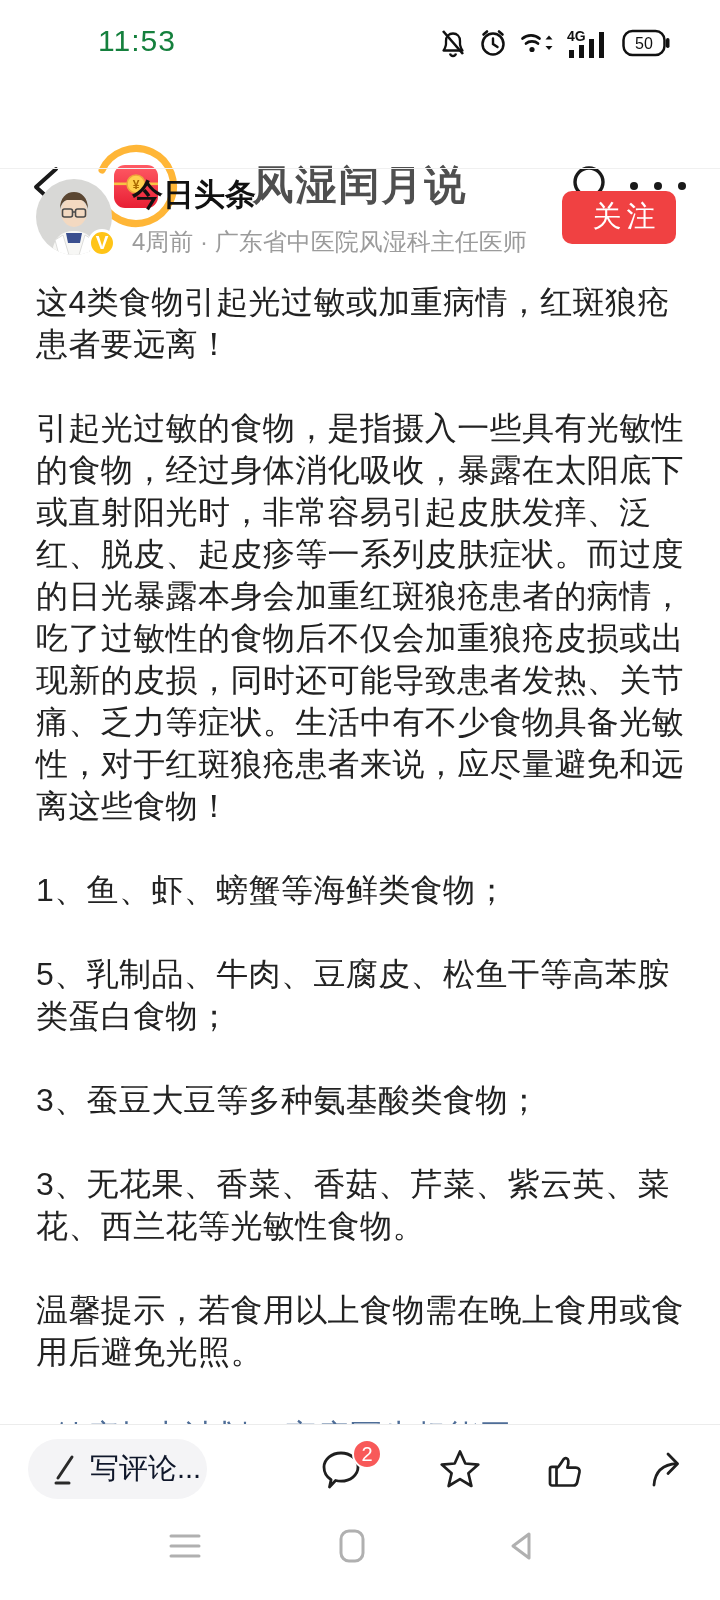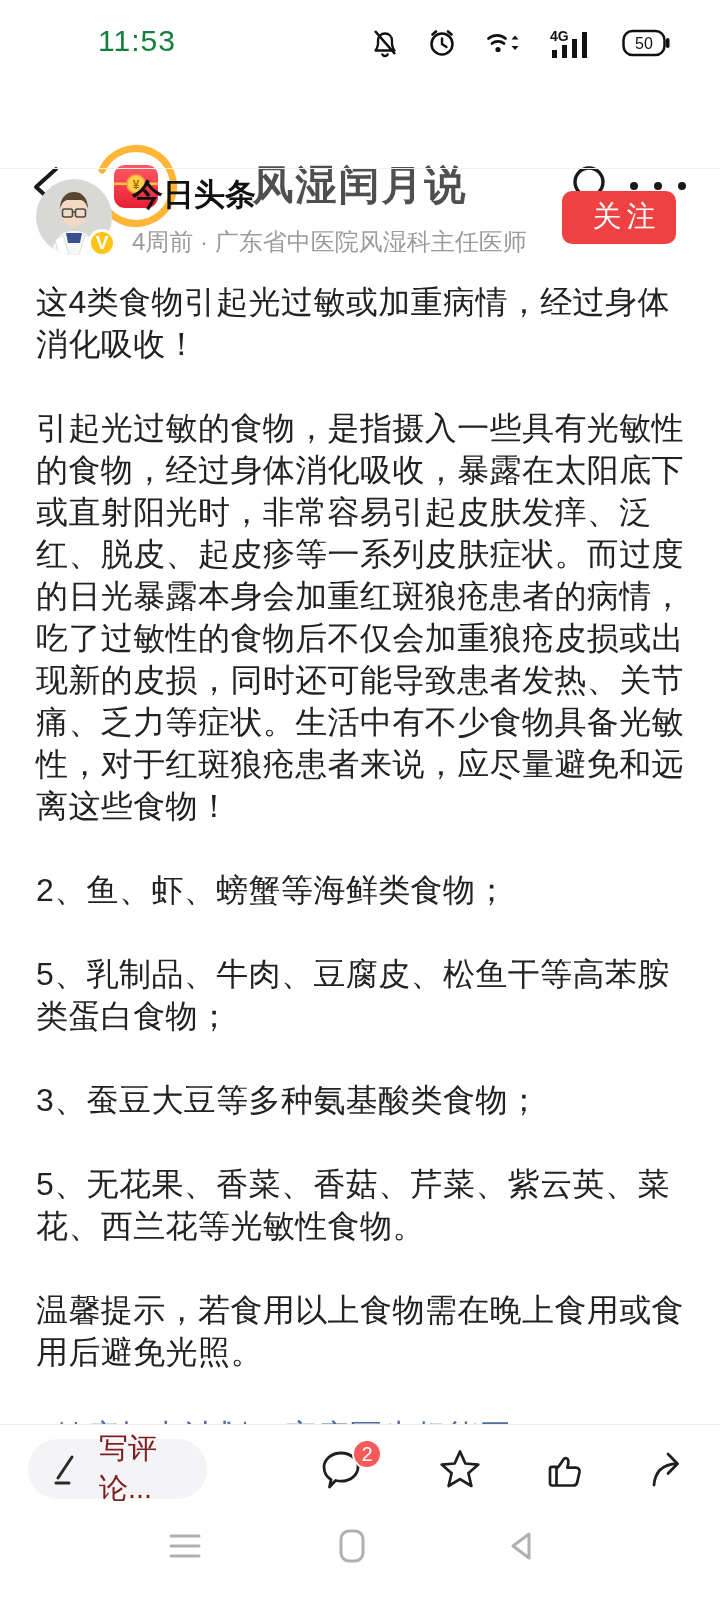--- a/index.html
+++ b/index.html
@@ -5,21 +5,21 @@
   html,body{margin:0;padding:0;background:#e9e9e9;}
   .screen{
     position:relative;width:720px;height:1600px;margin:0 auto;
     background:#ffffff;overflow:hidden;
     font-family:"Liberation Sans","DejaVu Sans",sans-serif;
     color:#222;
   }
   
   .statusbar{position:relative;height:70px;}
   .sb-time{position:absolute;left:98px;top:24px;font-size:30px;font-weight:500;color:#15803d;letter-spacing:1px;}
-  .sb-icons{position:absolute;right:50px;top:28px;display:flex;align-items:center;gap:30px;}
+  .sb-icons{position:absolute;right:50px;top:28px;display:flex;align-items:center;gap:13px;}
   .sb-icons svg{display:block;}
   .batt-num{font-size:16px;fill:#111;font-weight:500;}
   
   .header{position:relative;height:98px;}
   .back-btn{position:absolute;left:28px;top:94px;width:40px;height:46px;cursor:pointer;}
   .envelope-widget{position:absolute;left:92px;top:72px;width:88px;height:88px;cursor:pointer;}
   .app-title{position:absolute;left:0;right:0;top:88px;text-align:center;
     font-size:41px;font-weight:700;color:#4f4f4f;letter-spacing:2px;}
   .search-btn{position:absolute;left:570px;top:93px;width:44px;height:44px;cursor:pointer;}
   .more-btn{position:absolute;left:630px;top:106px;width:56px;height:20px;display:flex;align-items:center;justify-content:space-between;cursor:pointer;}
@@ -40,21 +40,21 @@
   
   .article{padding:16px 36px 0 36px;}
   .article p{margin:0 0 42px 0;font-size:32px;line-height:42px;letter-spacing:0.4px;color:#222;}
   .article p.hashtags{margin:0;color:#4e6d97;}
   
   .bottom-bar{position:absolute;left:0;top:1424px;width:720px;height:88px;background:#fff;
     border-top:1px solid #ececec;z-index:5;display:flex;align-items:center;}
   .comment-pill{margin-left:28px;width:179px;height:60px;background:#f4f4f6;border-radius:30px;
     display:flex;align-items:center;padding-left:22px;box-sizing:border-box;cursor:text;}
   .comment-pill svg{flex:0 0 auto;}
-  .comment-placeholder{margin-left:19px;font-size:29px;color:#7f1d1d;}
+  .comment-placeholder{margin-left:10px;font-size:29px;color:#0f172a;}
   .action-icon{position:absolute;top:0;height:88px;display:flex;align-items:center;cursor:pointer;}
   .ai-comment{left:320px;}
   .ai-star{left:438px;}
   .ai-like{left:544px;}
   .ai-share{left:648px;}
   .badge{position:absolute;left:32px;top:14px;min-width:30px;height:30px;border-radius:15px;background:#f85959;
     border:2px solid #fff;color:#fff;font-size:20px;display:flex;align-items:center;justify-content:center;box-sizing:border-box;}
   
   .navbar{position:absolute;left:0;bottom:0;width:720px;height:88px;background:#fff;z-index:5;}
   .nav-icon{position:absolute;top:14px;width:40px;height:40px;display:flex;align-items:center;justify-content:center;cursor:pointer;}
@@ -171,26 +171,26 @@
       <span class="v-badge">V</span>
     </div>
     <div class="author-text">
       <div class="author-name">今日头条</div>
       <div class="author-meta">4周前 · 广东省中医院风湿科主任医师</div>
     </div>
     <button class="follow-btn">关注</button>
   </div>
 
   <div class="article">
-    <p>这4类食物引起光过敏或加重病情，经过身体消化吸收！</p>
+    <p>这4类食物引起光过敏或加重病情，红斑狼疮患者要远离！</p>
     <p>引起光过敏的食物，是指摄入一些具有光敏性的食物，经过身体消化吸收，暴露在太阳底下或直射阳光时，非常容易引起皮肤发痒、泛红、脱皮、起皮疹等一系列皮肤症状。而过度的日光暴露本身会加重红斑狼疮患者的病情，吃了过敏性的食物后不仅会加重狼疮皮损或出现新的皮损，同时还可能导致患者发热、关节痛、乏力等症状。生活中有不少食物具备光敏性，对于红斑狼疮患者来说，应尽量避免和远离这些食物！</p>
-    <p>2、鱼、虾、螃蟹等海鲜类食物；</p>
+    <p>1、鱼、虾、螃蟹等海鲜类食物；</p>
     <p>5、乳制品、牛肉、豆腐皮、松鱼干等高苯胺类蛋白食物；</p>
     <p>3、蚕豆大豆等多种氨基酸类食物；</p>
-    <p>5、无花果、香菜、香菇、芹菜、紫云英、菜花、西兰花等光敏性食物。</p>
+    <p>3、无花果、香菜、香菇、芹菜、紫云英、菜花、西兰花等光敏性食物。</p>
     <p>温馨提示，若食用以上食物需在晚上食用或食用后避免光照。</p>
     <p class="hashtags">#健康打卡计划##家庭医生超能团#</p>
   </div>
 
   <div class="bottom-bar">
     <div class="comment-pill">
       <svg width="30" height="34" viewBox="0 0 30 34">
         <line x1="8" y1="26" x2="22" y2="5" stroke="#2a2a2a" stroke-width="3" stroke-linecap="round"></line>
         <line x1="6" y1="31" x2="19" y2="31" stroke="#2a2a2a" stroke-width="3" stroke-linecap="round"></line>
       </svg>

